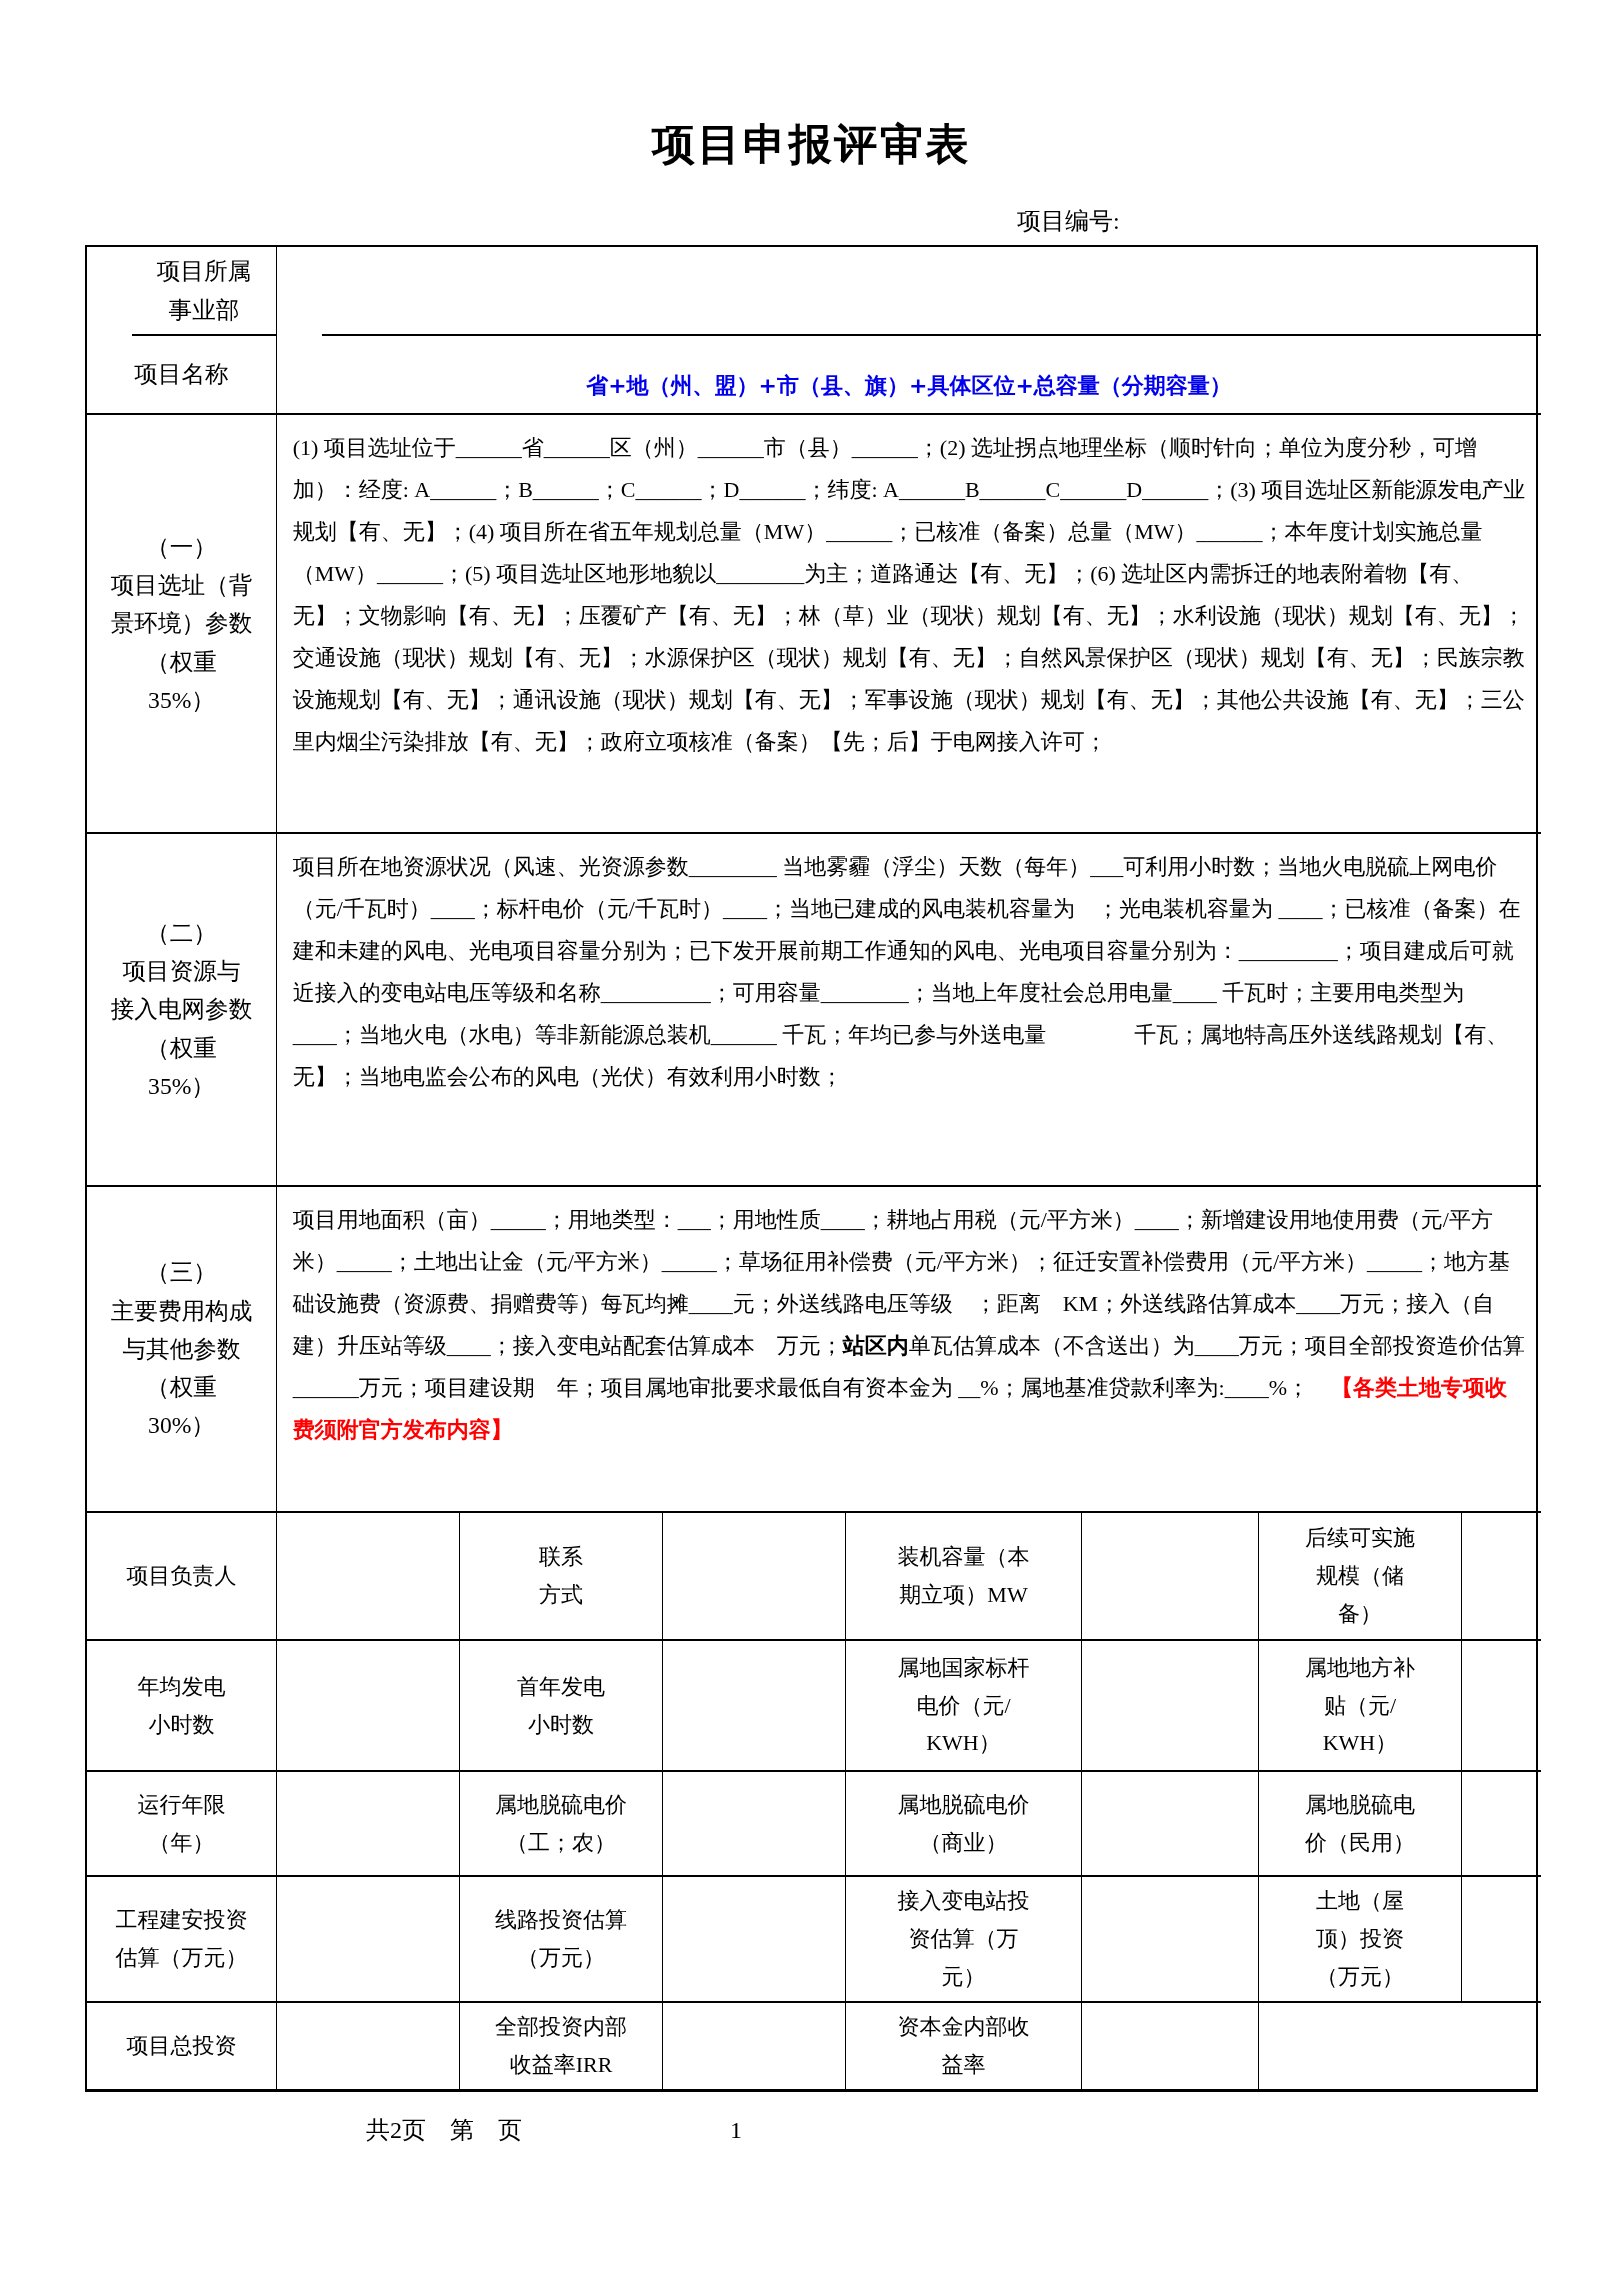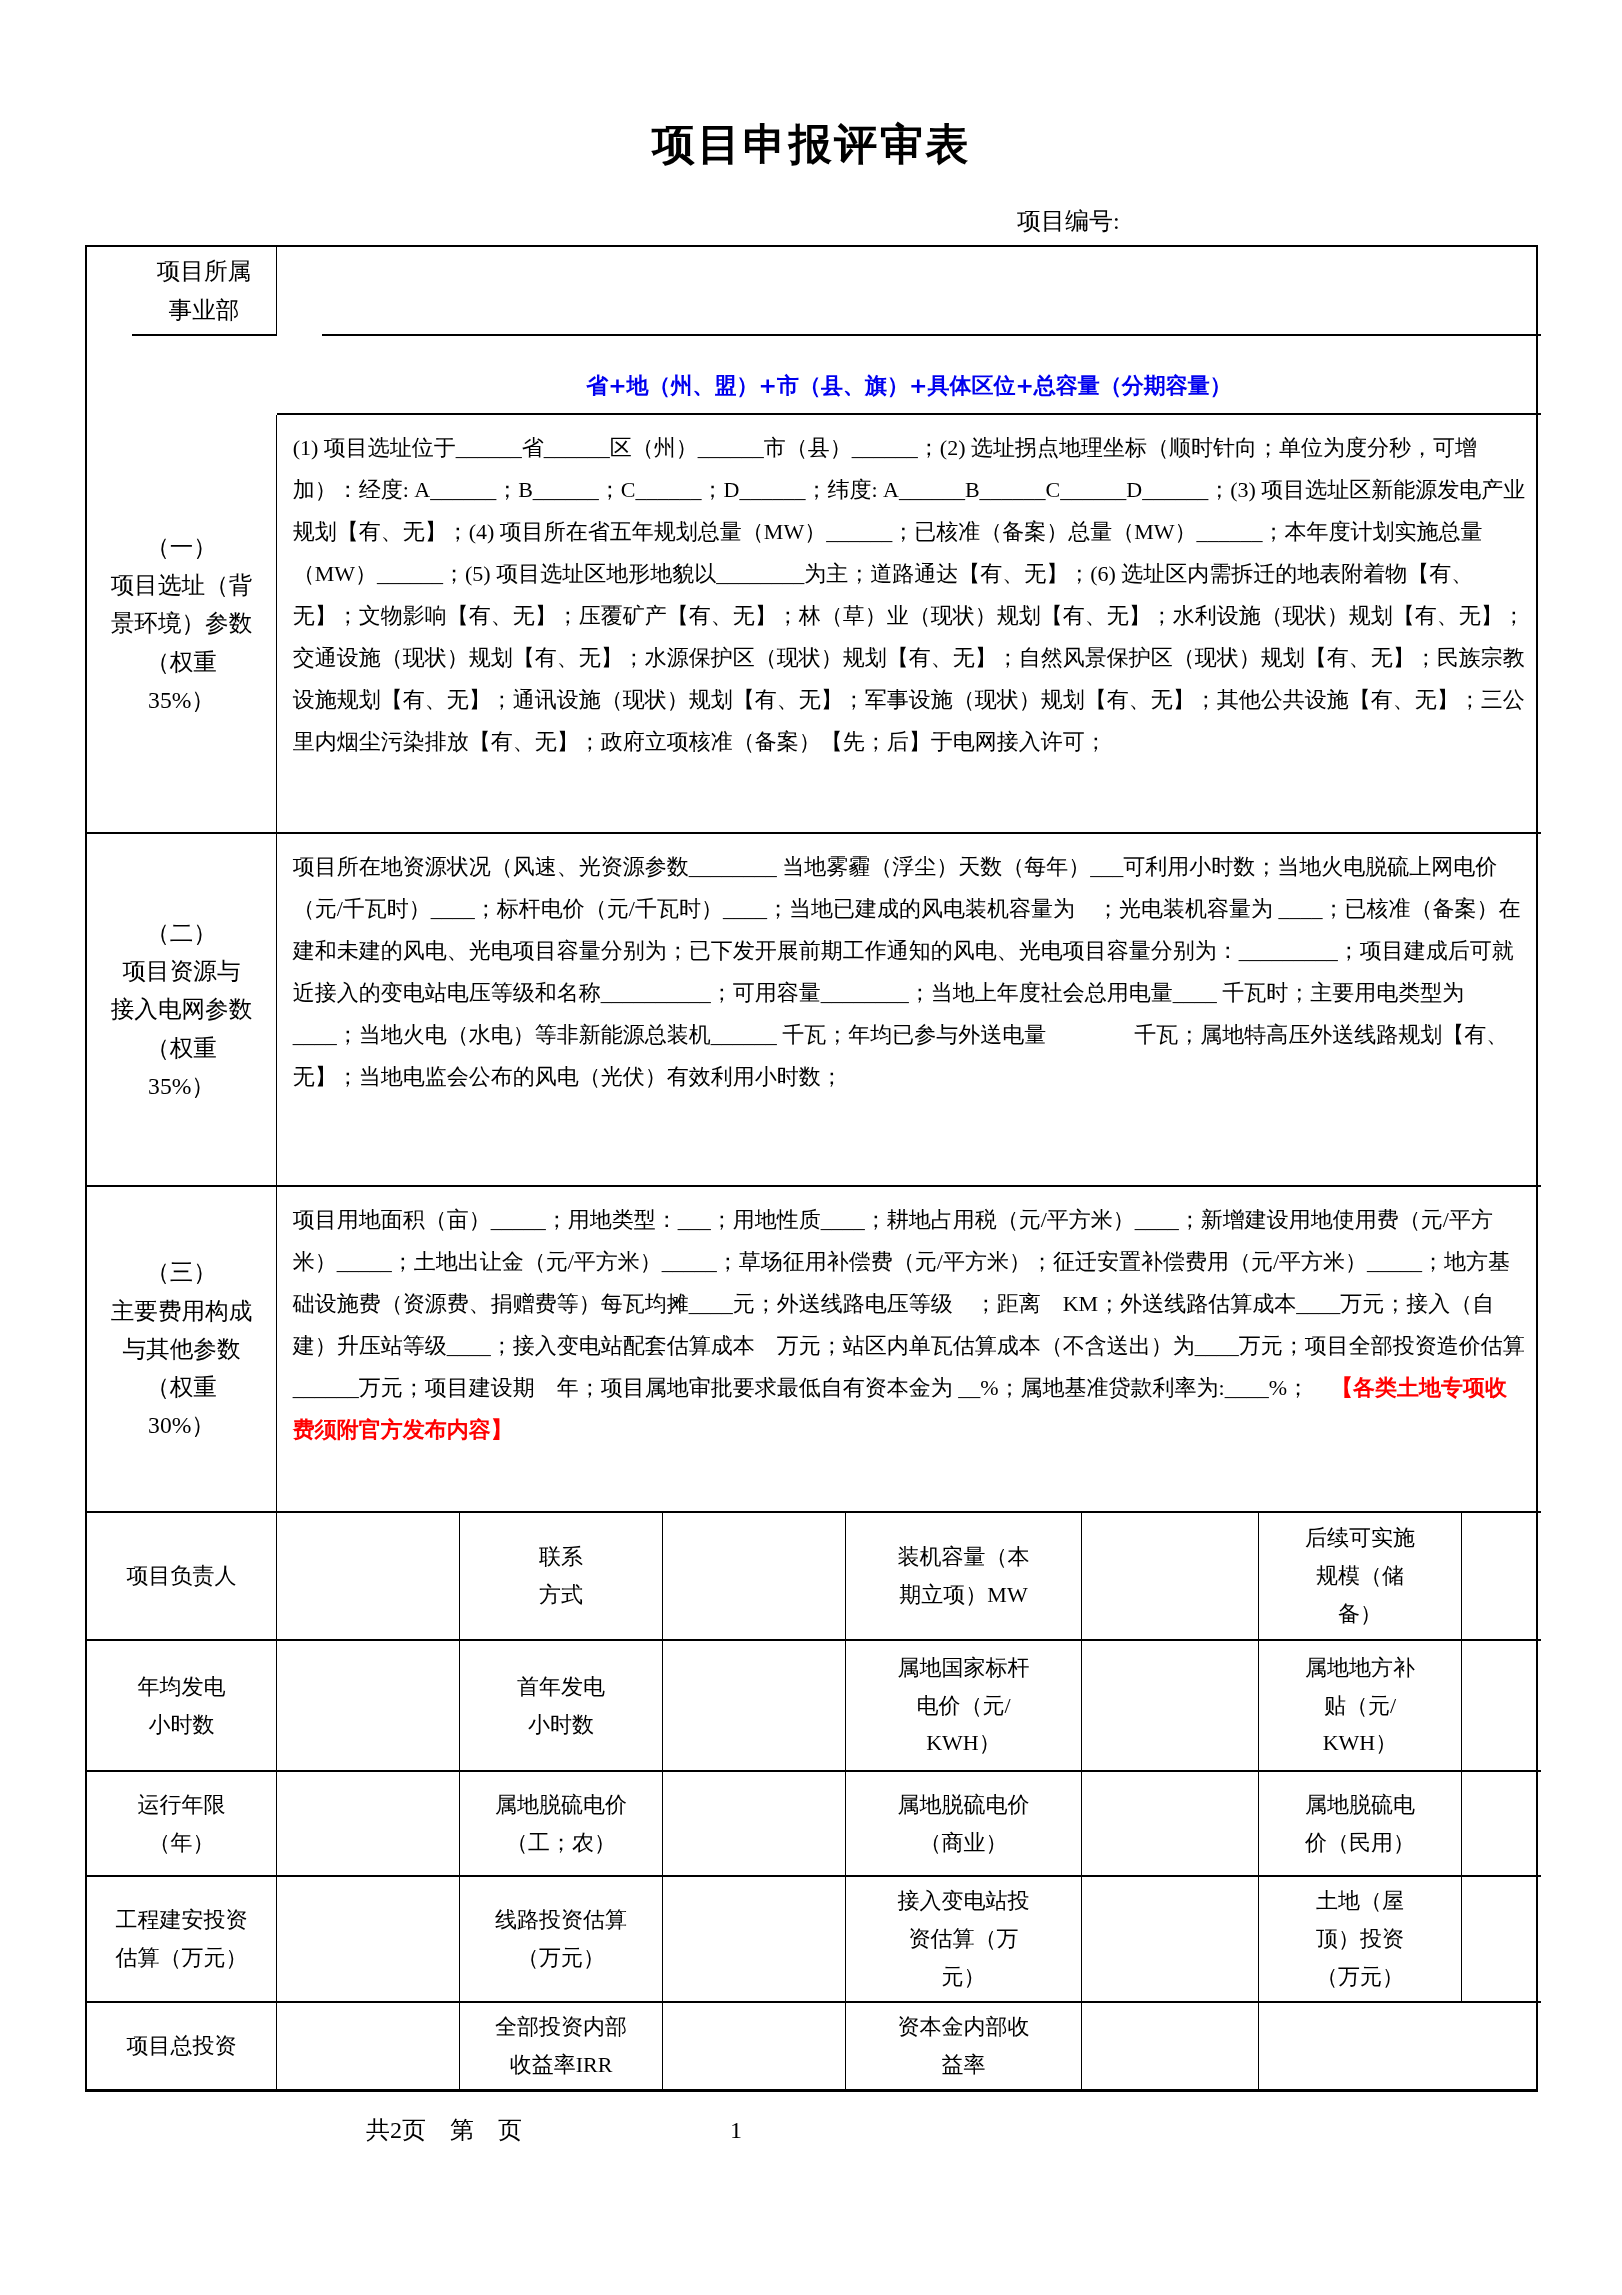--- a/index.html
+++ b/index.html
@@ -65,21 +65,21 @@
   }
   .con.center {
     display:flex; align-items:flex-end; justify-content:center;
     text-align:center; padding:6.5px;
   }
   .name-val {
     color:var(--accent-blue,#0000ee);
     font-weight:bold;
     font-family:"DejaVu Sans","Liberation Sans",sans-serif;
   }
-  .run-bold { font-weight:normal; }
+  .run-bold { font-weight:bold; }
   .run-red  { color:var(--note-red,#ff0000); font-weight:bold; }
 
   
   .gl, .gv {
     display:flex; align-items:center; justify-content:center;
     text-align:center;
     font-size:22px; line-height:1.72;
     padding:5.2px 3.9px;
   }
   
@@ -113,20 +113,21 @@
   <div class="projno-row">
     <span class="projno">项目编号:</span><span class="projno-blank"></span>
   </div>
 
   <div class="tbl">
 
     <div class="cell lab h-dept">项目所属
 事业部</div>
     <div class="cell con center cend h-dept"></div>
 
+    <div class="cell lab h-name">项目名称</div>
     <div class="cell con center cend h-name"><span class="name-val">省+地（州、盟）+市（县、旗）+具体区位+总容量（分期容量）</span></div>
 
     <div class="cell lab h-sec1">（一）
 项目选址（背
 景环境）参数
 （权重
 35%）</div>
     <div class="cell con cend h-sec1"><span>(1) 项目选址位于______省______区（州）______市（县）______；(2) 选址拐点地理坐标（顺时针向；单位为度分秒，可增加）：经度: A______；B______；C______；D______；纬度: A______B______C______D______；(3) 项目选址区新能源发电产业规划【有、无】；(4) 项目所在省五年规划总量（MW）______；已核准（备案）总量（MW）______；本年度计划实施总量（MW）______；(5) 项目选址区地形地貌以________为主；道路通达【有、无】；(6) 选址区内需拆迁的地表附着物【有、无】；文物影响【有、无】；压覆矿产【有、无】；林（草）业（现状）规划【有、无】；水利设施（现状）规划【有、无】；交通设施（现状）规划【有、无】；水源保护区（现状）规划【有、无】；自然风景保护区（现状）规划【有、无】；民族宗教设施规划【有、无】；通讯设施（现状）规划【有、无】；军事设施（现状）规划【有、无】；其他公共设施【有、无】；三公里内烟尘污染排放【有、无】；政府立项核准（备案）【先；后】于电网接入许可；</span></div>
 
     <div class="cell lab h-sec2">（二）

